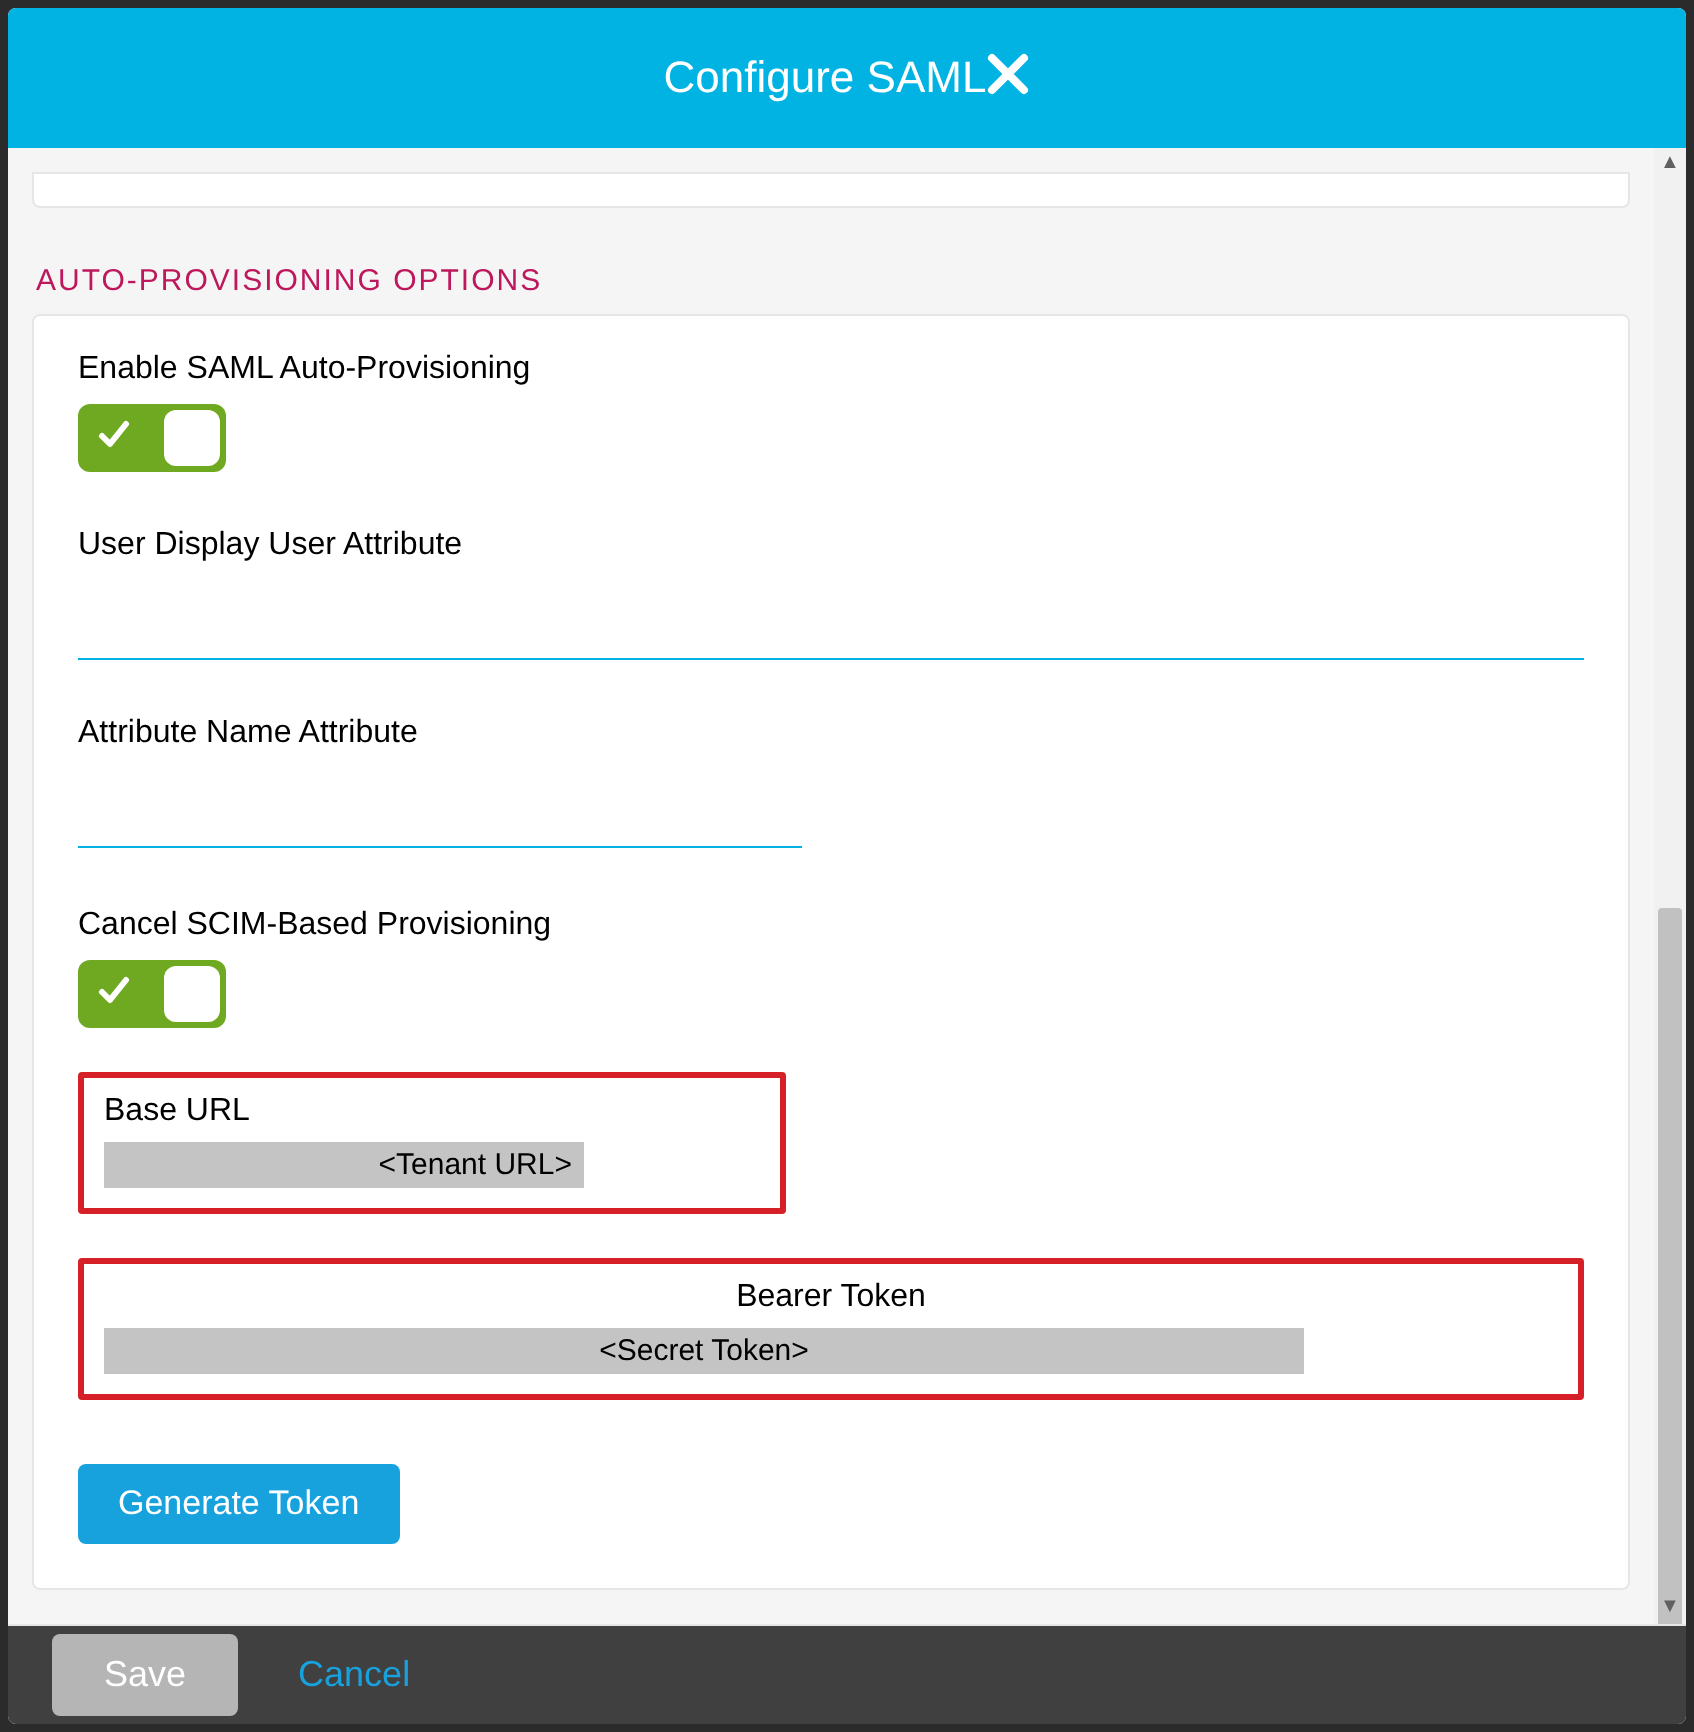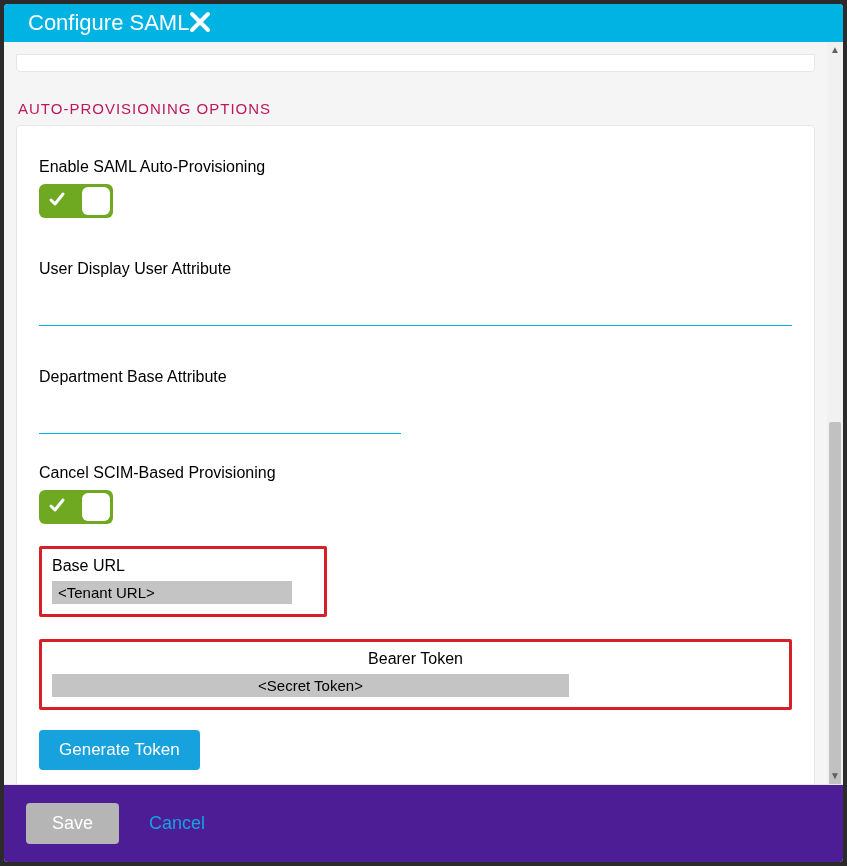--- a/index.html
+++ b/index.html
@@ -9,23 +9,23 @@
     left: 4px; top: 4px; right: 4px; bottom: 4px;
     background: #f5f5f5;
     border-radius: 4px;
     overflow: hidden;
     display: flex;
     flex-direction: column;
   }
   .modal-header {
     background: #00b3e3;
     color: #fff;
-    padding: 4px 24px;
-    display: flex;
-    justify-content: flex-start;
+    padding: 20px 24px;
+    display: flex;
+    justify-content: center;
     align-items: center;
     font-size: 22px;
     font-weight: 400;
   }
   .close-icon {
     font-size: 30px;
     font-weight: bold;
     cursor: pointer;
     line-height: 1;
   }
@@ -59,21 +59,20 @@
     background: #fff;
     border: 1px solid #e6e6e6;
     border-radius: 4px;
     padding: 18px 22px 22px 22px;
     margin-bottom: 24px;
   }
   .field-label {
     font-size: 16px;
     color: #000;
     margin-bottom: 8px;
-    margin-top: 14px;
   }
   .toggle {
     width: 74px;
     height: 34px;
     background: #6ea921;
     border-radius: 6px;
     position: relative;
     display: inline-flex;
     align-items: center;
     cursor: pointer;
@@ -115,51 +114,51 @@
     margin-top: 6px;
   }
   .mt-block { margin-top: 30px; }
   .highlight-box {
     border: 3px solid #d62027;
     padding: 8px 10px 10px 10px;
     margin-top: 22px;
     border-radius: 2px;
   }
   .highlight-box.wide { width: 100%; text-align: center; }
-  .highlight-box.narrow { width: 288px; }
+  .highlight-box.narrow { width: 354px; }
   .highlight-label {
     font-size: 16px;
     margin-bottom: 6px;
   }
   .gray-field {
     display: inline-block;
     background: #c4c4c4;
     padding: 3px 6px;
     font-size: 15px;
     color: #000;
   }
-  .gray-field.narrowf { min-width: 240px; }
-  .gray-field.widef { width: 517px; display:block; }
+  .gray-field.narrowf { min-width: 240px; text-align: right; }
+  .gray-field.widef { width: 600px; display:block; }
   .btn {
     display: inline-block;
     border: none;
     border-radius: 4px;
     padding: 10px 20px;
     font-size: 17px;
     cursor: pointer;
   }
   .btn-primary {
     background: #17a2dd;
     color: #fff;
-    margin-top: 20px;
+    margin-top: 32px;
   }
   .modal-footer {
-    padding: 18px 22px;
+    padding: 4px 22px;
     border-top: 1px solid #e6e6e6;
-    background: #4c1d95;
+    background: #404040;
     display: flex;
     align-items: center;
     gap: 30px;
   }
   .btn-save {
     background: #b5b5b5;
     color: #fff;
     padding: 10px 26px;
     font-size: 18px;
   }
@@ -231,21 +230,21 @@
 
         <div class="row">
           <div class="col">
             <div class="field-label">User Display User Attribute</div>
             <input class="text-input" type="text" value="" style="">
           </div>
         </div>
 
         <div class="row">
           <div class="col">
-            <div class="field-label">Department Base Attribute</div>
+            <div class="field-label">Attribute Name Attribute</div>
             <input class="text-input" type="text" value="" style="">
           </div>
           <div class="col"></div>
         </div>
 
         <div class="mt-block">
           <div class="field-label">Cancel SCIM-Based Provisioning</div>
           <div class="toggle">
             <span class="check">
               <svg width="18" height="18" viewBox="0 0 18 18">

